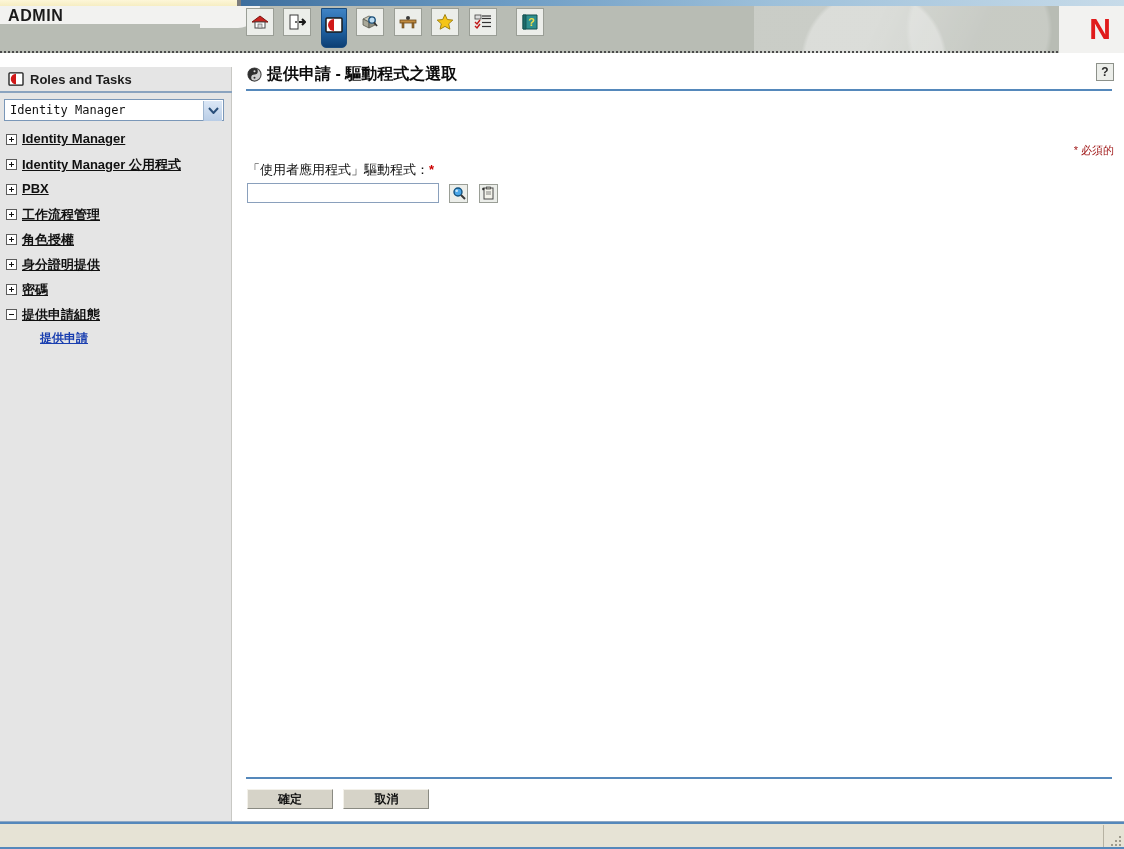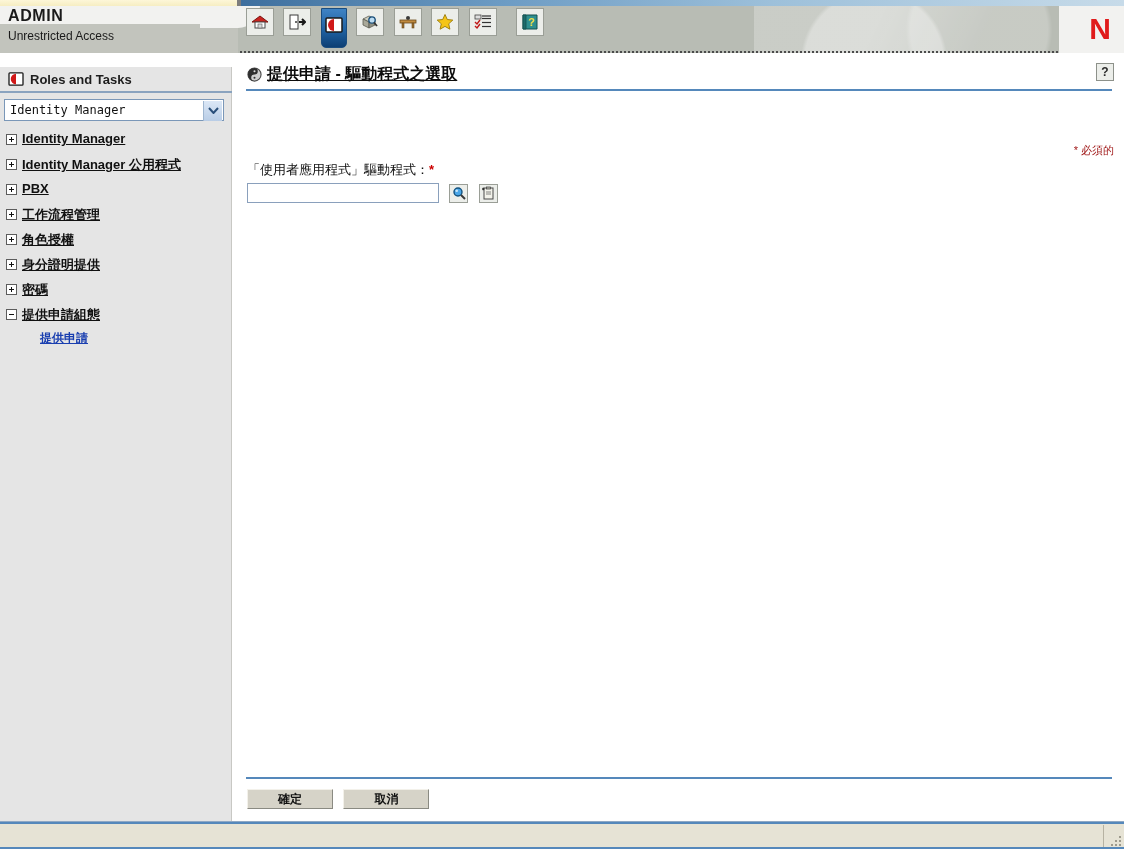--- a/index.html
+++ b/index.html
@@ -165,21 +165,21 @@
     position: absolute; left: 233px; top: 55px; width: 891px; height: 766px;
     background: #ffffff;
   }
   .help-btn {
     position: absolute; right: 10px; top: 8px; width: 18px; height: 18px;
     background: #eceeea; border: 1px solid #8d918a; cursor: pointer;
     font-size: 12px; font-weight: bold; color: #2a2a2a;
     text-align: center; line-height: 16px;
   }
   .title-icon { position: absolute; left: 14px; top: 12px; }
-  .title-text { position: absolute; left: 34px; top: 9px; font-size: 16px; font-weight: bold; color: #0d0d0d; text-decoration: underline; }
+  .title-text { position: absolute; left: 34px; top: 9px; font-size: 16px; font-weight: bold; color: #0d0d0d; }
   .title-rule {
     position: absolute; left: 13px; top: 34px; width: 866px; height: 2px;
     background: #5588bb;
   }
   .desc {
     position: absolute; left: 14px; top: 46px;
     font-size: 13px; color: #1a1a1a;
   }
   .required-note {
     position: absolute; right: 10px; top: 88px;
@@ -262,23 +262,20 @@
     <div class="header-watermark"></div>
     <div class="header-bottom-dots"></div>
     <div class="header-logo-pane">
       <span class="novell-n">N</span>
     </div>
   </div>
 
   <div class="admin-block">
     <div class="admin-top">
       <span class="label">ADMIN</span>
-    </div>
-    <div class="admin-bot">
-      <span class="label">Unrestricted Access</span>
     </div>
     <div class="admin-curve"></div>
   </div>
 
   <div class="toolbar">
 
     <div class="tb-btn">
       <svg width="18" height="16" viewBox="0 0 18 16">
         <path d="M1 8 L9 2 L17 8 Z" fill="#c9241f" stroke="#7a1411" stroke-width="1"></path>
         <rect x="4" y="8" width="10" height="6" fill="#ffffff" stroke="#4a4a4a" stroke-width="1"></rect>

